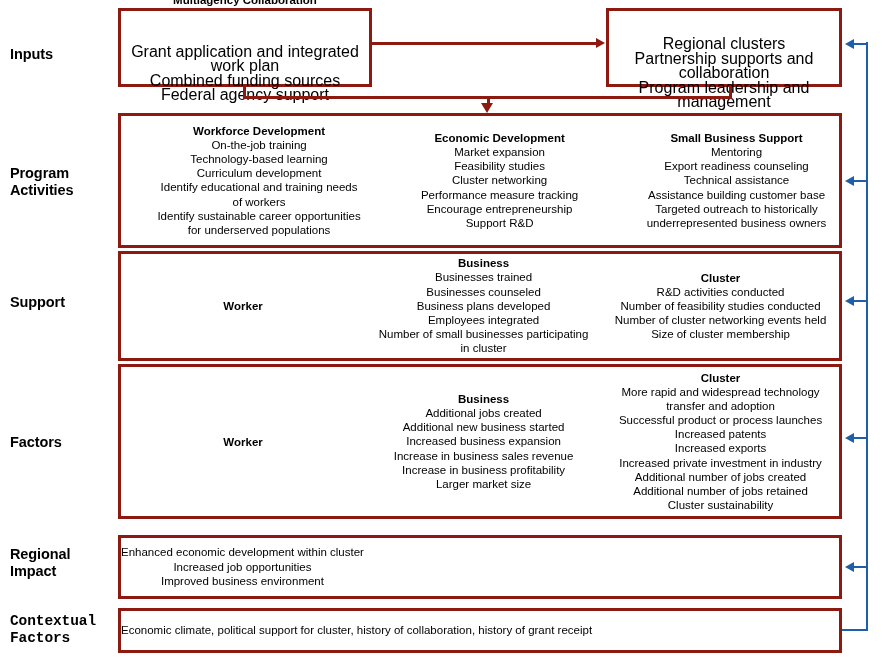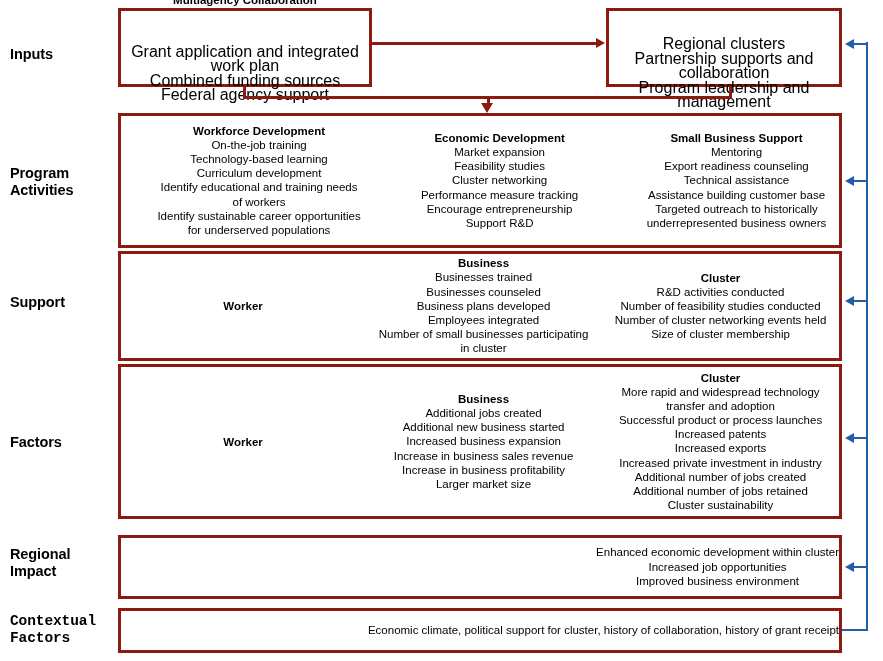--- a/index.html
+++ b/index.html
@@ -62,21 +62,21 @@
     line-height: 14.2px;
     white-space: pre-line;
   }
 
   
   .center-block {
     position: absolute;
     left: 0; right: 0; top: 0; bottom: 0;
     display: flex;
     flex-direction: column;
-    align-items: flex-end;
+    align-items: flex-start;
     justify-content: center;
     text-align: center;
   }
   .center-block .col-line { font-size: 11.5px; line-height: 14.5px; }
 
   
   .inputs-inner {
     position: absolute;
     left: 0; right: 0; top: 0; bottom: 0;
     display: flex;

